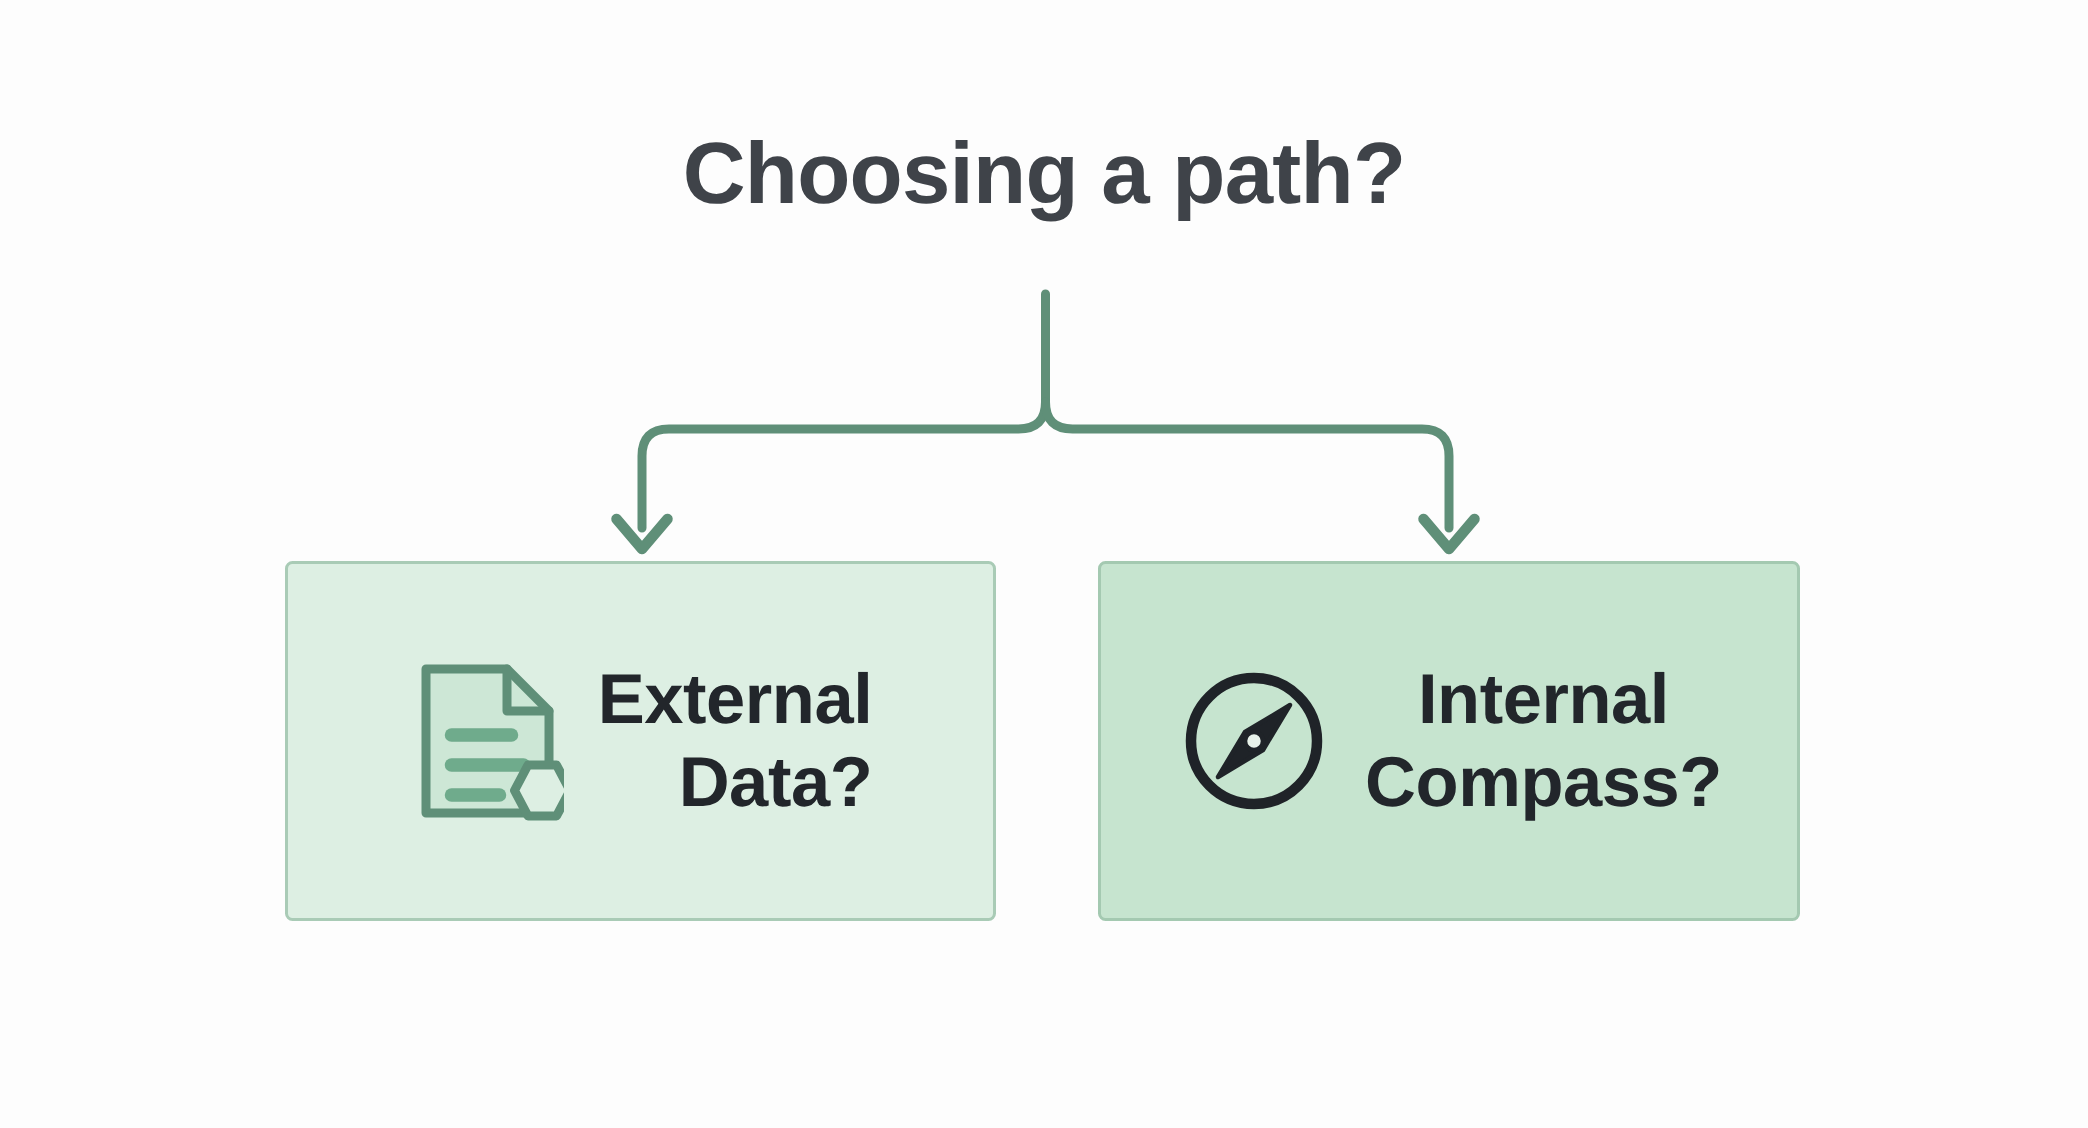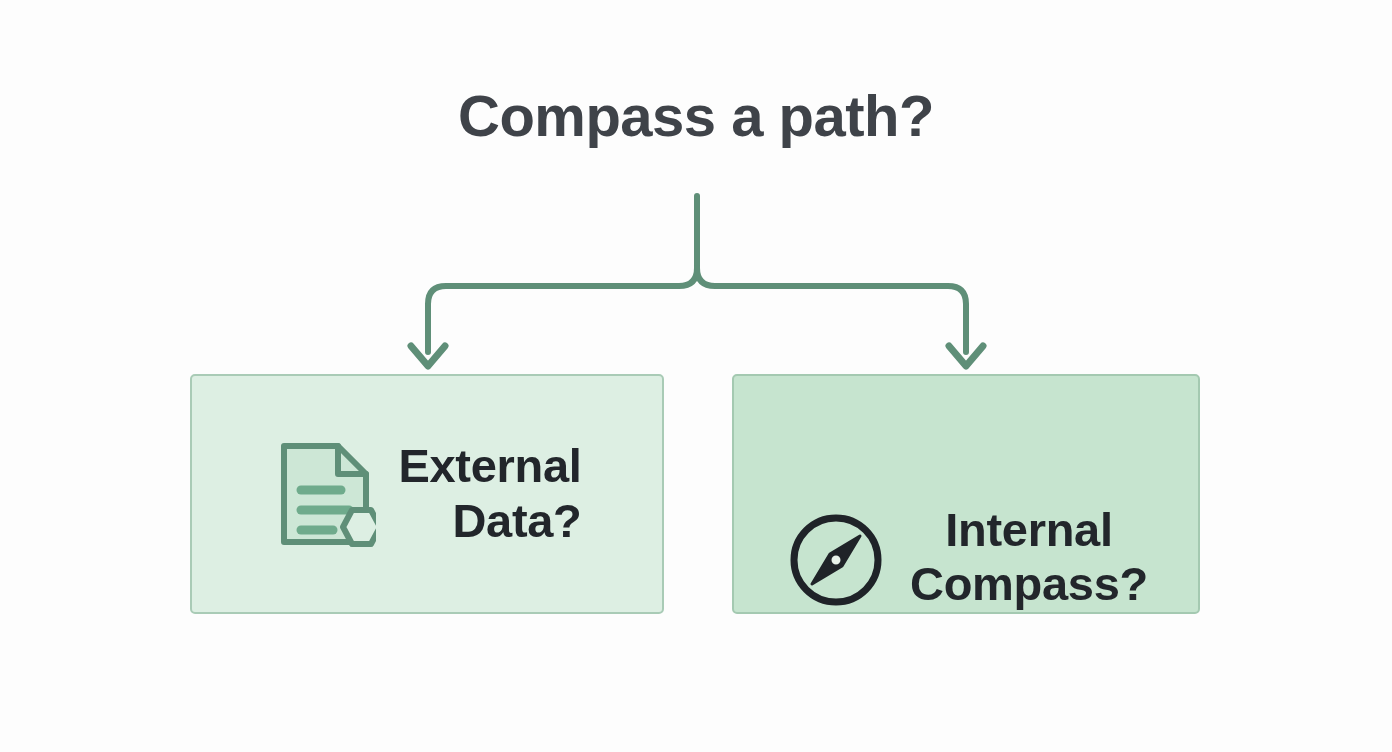--- a/index.html
+++ b/index.html
@@ -66,21 +66,20 @@
     background: #ddefe3;
     border-color: #a9cbb6;
   }
   #box-internal {
     left: 732px;
     top: 374px;
     width: 468px;
     height: 240px;
     background: #c6e4cf;
     border-color: #a4c9b1;
-    align-items: flex-end;
   }
   .node-icon {
     flex: 0 0 auto;
     display: block;
   }
   .node-label {
     font-size: 47px;
     font-weight: 700;
     color: #22262b;
     line-height: 1.16;
@@ -92,21 +91,21 @@
   }
   #label-internal {
     text-align: center;
   }
 </style>
 </head>
 <body>
 
 <div id="stage">
 
-  <div id="title">Compass a path?</div>
+  <div id="title">Choosing a path?</div>
 
   <svg id="connector" viewBox="0 0 1392 752" width="1392" height="752" aria-hidden="true">
 
     <path d="M 697 196 L 697 268" fill="none" stroke="#5f8f78" stroke-width="6" stroke-linecap="round"></path>
 
     <path d="M 697 268 Q 697 286 679 286 L 446 286 Q 428 286 428 304 L 428 352" fill="none" stroke="#5f8f78" stroke-width="6" stroke-linecap="round" stroke-linejoin="round"></path>
 
     <path d="M 697 268 Q 697 286 715 286 L 948 286 Q 966 286 966 304 L 966 352" fill="none" stroke="#5f8f78" stroke-width="6" stroke-linecap="round" stroke-linejoin="round"></path>
 
     <path d="M 411 346 L 428 366 L 445 346" fill="none" stroke="#5f8f78" stroke-width="7" stroke-linecap="round" stroke-linejoin="round"></path>

